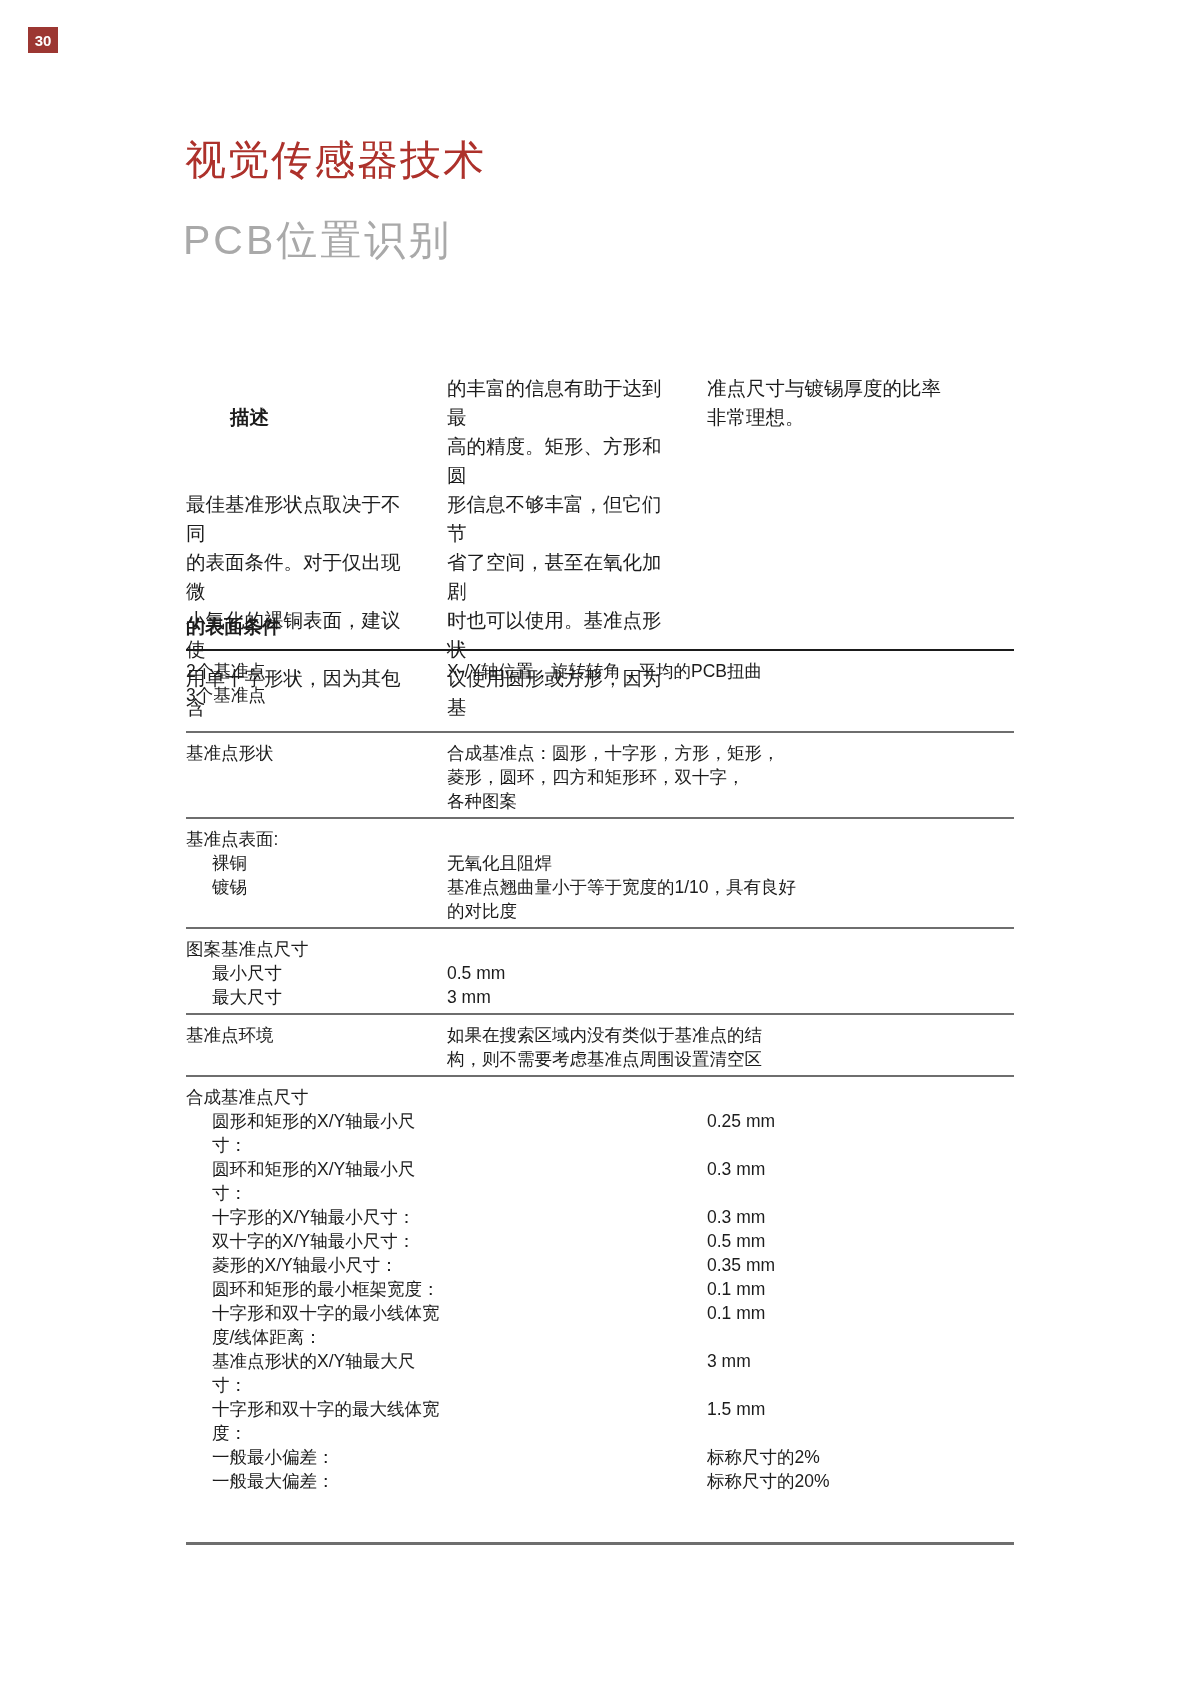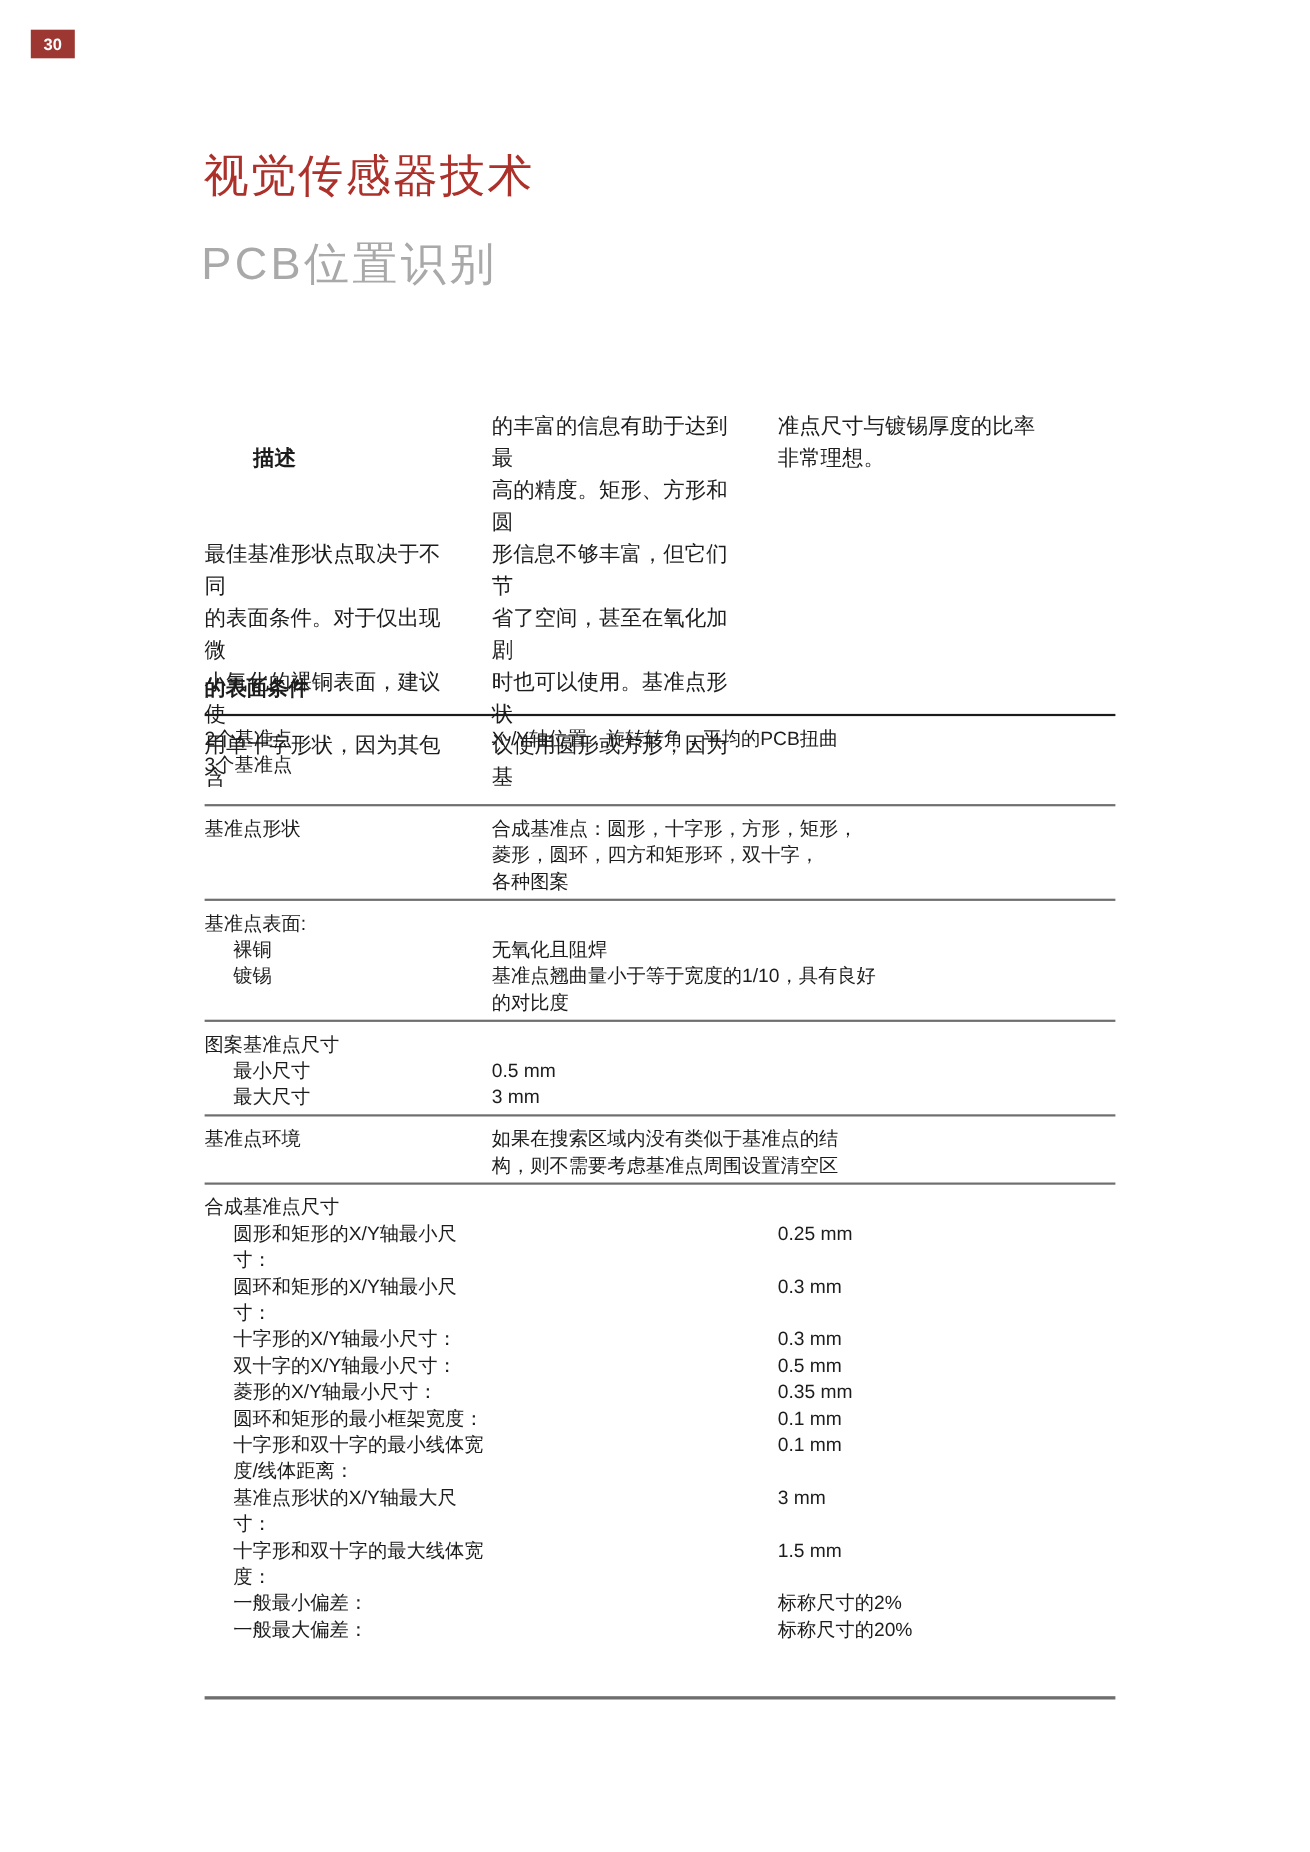--- a/index.html
+++ b/index.html
@@ -8,21 +8,21 @@
   }
   *{margin:0;padding:0;box-sizing:border-box;}
   html,body{background:#e8e8e8;}
   .page{
     position:relative; width:1191px; height:1684px; background:#ffffff;
     margin:0 auto; overflow:hidden; color:var(--text);
     font-family:"Liberation Sans", serif;
   }
   
   .badge{
-    position:absolute; left:28px; top:27px; width:40px; height:26px;
+    position:absolute; left:28px; top:27px; width:30px; height:26px;
     background:var(--badge); color:#fff; font-family:"Liberation Sans",sans-serif;
     font-size:15px; font-weight:bold; display:flex; align-items:center; justify-content:center;
   }
   
   .title{
     position:absolute; left:185px; top:136px;
     font-family:"Liberation Serif","DejaVu Serif",serif;
     font-size:41px; line-height:48px; color:var(--title); letter-spacing:2px; font-weight:normal;
   }
   .subtitle{

